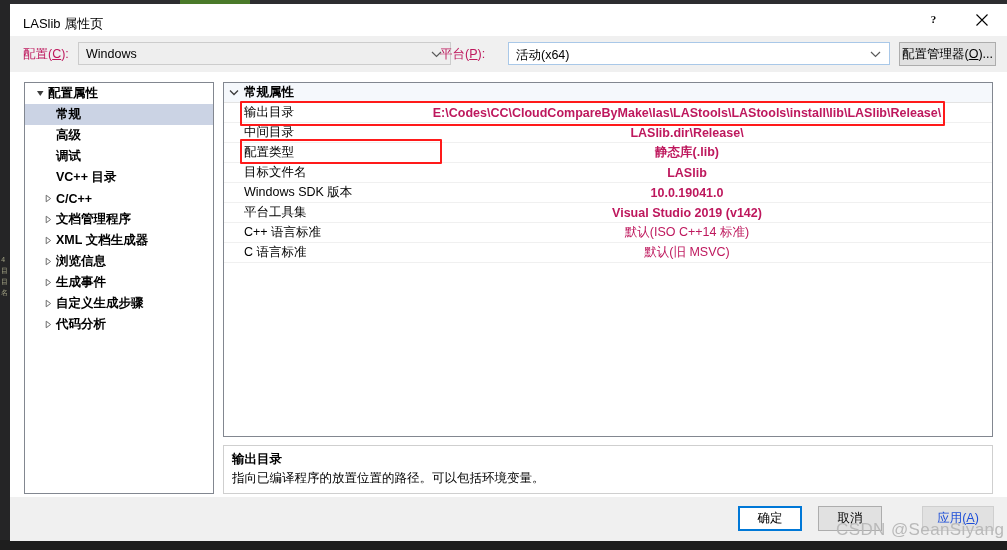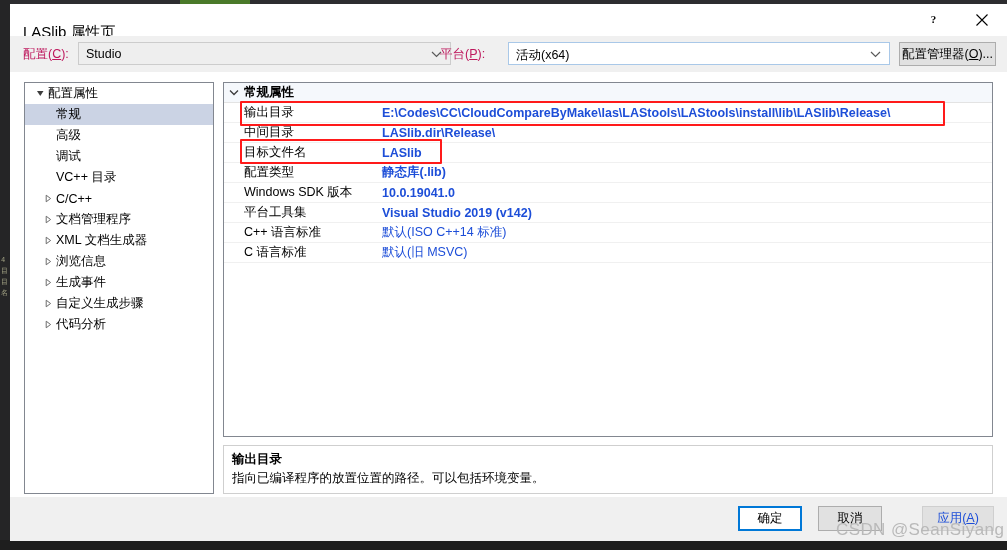--- a/index.html
+++ b/index.html
@@ -63,22 +63,22 @@
     box-sizing: border-box;
   }
 
   .titlebar {
     position: relative;
     height: 32px;
     background: #ffffff;
   }
   .titlebar-text {
     position: absolute;
-    left: 13px; top: 19px;
-    font-size: 15px;
+    left: 13px; top: 11px;
+    font-size: 13px;
     color: #000000;
   }
   .title-btn {
     position: absolute;
     top: 0;
     width: 45px; height: 31px;
     display: flex;
     align-items: center;
     justify-content: center;
     background: transparent;
@@ -162,20 +162,21 @@
 
   
   .tree {
     position: absolute;
     left: 14px; top: 10px;
     width: 190px; height: 412px;
     background: #ffffff;
     border: 1px solid #828790;
     box-sizing: border-box;
     overflow: hidden;
+    font-weight: bold;
   }
   .tree-node {
     position: relative;
     height: 21px;
     display: flex;
     align-items: center;
     font-size: 12.5px;
     color: #000;
     cursor: default;
     white-space: nowrap;
@@ -235,23 +236,24 @@
   }
   .prop-name {
     width: 156px;
     flex: 0 0 156px;
     padding-left: 20px;
     box-sizing: border-box;
     color: #000;
   }
   .prop-value {
     flex: 1;
-    color: #1d4ed8;
+    color: #be185d;
     font-weight: bold;
     padding-left: 2px;
+    text-align: center;
   }
   .prop-value.plain { font-weight: normal; }
 
   
   .descbox {
     position: absolute;
     left: 0; top: 363px;
     width: 770px; height: 49px;
     border: 1px solid #cfcfcf;
     box-sizing: border-box;
@@ -359,21 +361,21 @@
         <svg width="12" height="12" viewBox="0 0 12 12">
           <path d="M0.5 0.5 L11.5 11.5 M11.5 0.5 L0.5 11.5" stroke="#000" stroke-width="1.1" fill="none"></path>
         </svg>
       </span>
     </button>
   </div>
 
   <div class="configbar">
     <div class="cfg-label lbl-config">配置(<u>C</u>):</div>
     <div class="combo combo-config">
-      <span>Studio</span>
+      <span>Windows</span>
       <span class="chev">
         <svg width="11" height="7" viewBox="0 0 11 7">
           <path d="M1 1 L5.5 5.5 L10 1" stroke="#5a5a5a" stroke-width="1.2" fill="none"></path>
         </svg>
       </span>
     </div>
 
     <div class="cfg-label lbl-platform">平台(<u>P</u>):</div>
     <div class="combo combo-platform">
       <span>活动(x64)</span>
@@ -481,26 +483,26 @@
           </div>
           <div class="grid-row">
             <span class="prop-name">输出目录</span>
             <span class="prop-value">E:\Codes\CC\CloudCompareByMake\las\LAStools\LAStools\install\lib\LASlib\Release\</span>
           </div>
           <div class="grid-row">
             <span class="prop-name">中间目录</span>
             <span class="prop-value">LASlib.dir\Release\</span>
           </div>
           <div class="grid-row">
+            <span class="prop-name">配置类型</span>
+            <span class="prop-value">静态库(.lib)</span>
+          </div>
+          <div class="grid-row">
             <span class="prop-name">目标文件名</span>
             <span class="prop-value">LASlib</span>
-          </div>
-          <div class="grid-row">
-            <span class="prop-name">配置类型</span>
-            <span class="prop-value">静态库(.lib)</span>
           </div>
           <div class="grid-row">
             <span class="prop-name">Windows SDK 版本</span>
             <span class="prop-value">10.0.19041.0</span>
           </div>
           <div class="grid-row">
             <span class="prop-name">平台工具集</span>
             <span class="prop-value">Visual Studio 2019 (v142)</span>
           </div>
           <div class="grid-row">

